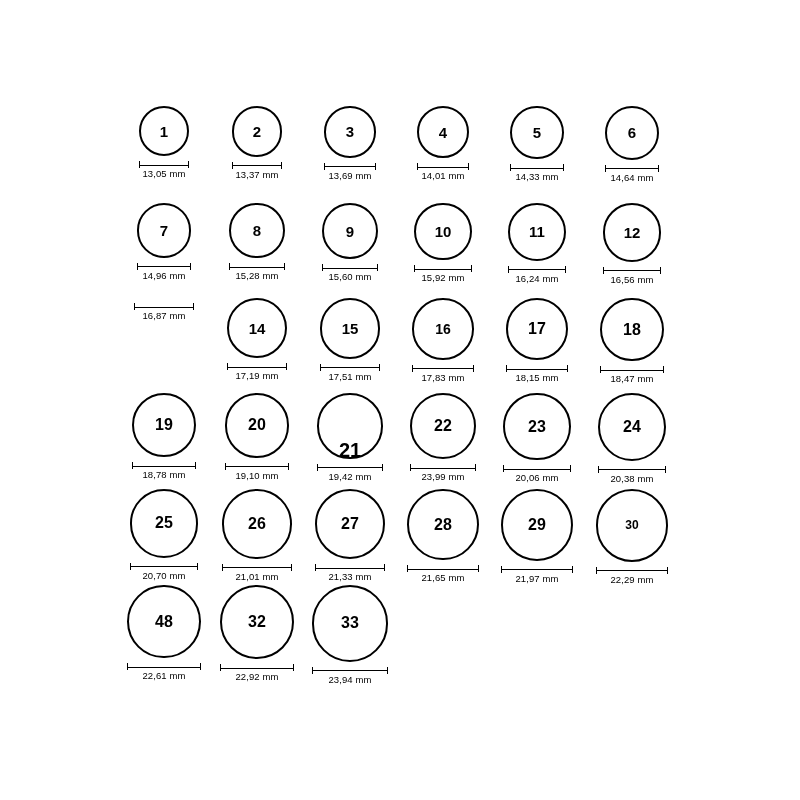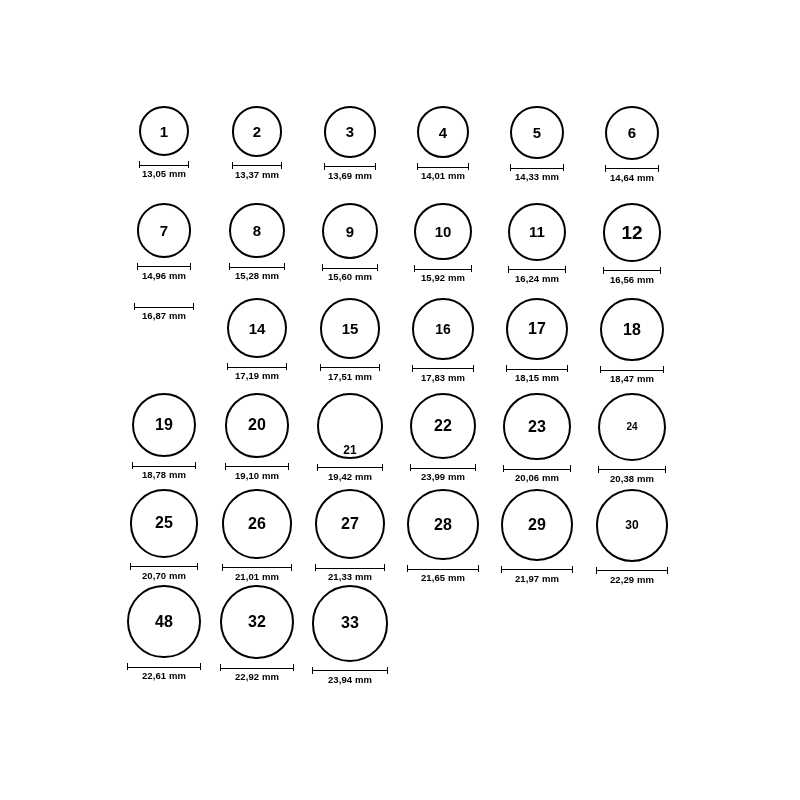--- a/index.html
+++ b/index.html
@@ -59,21 +59,21 @@
     position: absolute;
     left: 0;
     right: 0;
     top: 50%;
     height: 1px;
     background: #000000;
   }
   .dim-text {
     margin-top: 1px;
     font-size: 9.5px;
-    font-weight: bold;
+    font-weight: normal;
     letter-spacing: 0.1px;
     white-space: nowrap;
     line-height: 1.1;
   }
 </style>
 </head>
 <body>
 
 <div id="chart">
     <div class="ring-cell" style="left: 119px; top: 106px; width: 90px;">
@@ -170,21 +170,21 @@
       <div class="ring-circle" style="width: 57.8155px; height: 57.8155px;">
         <div class="ring-label" style="font-size: 15px;">11</div>
       </div>
       <div class="dim">
         <div class="dim-line" style="width: 57.8155px;"></div>
         <div class="dim-text">16,24 mm</div>
       </div>
     </div>
     <div class="ring-cell" style="left: 587px; top: 203px; width: 90px;">
       <div class="ring-circle" style="width: 58.5995px; height: 58.5995px;">
-        <div class="ring-label" style="font-size: 19px;">12</div>
+        <div class="ring-label" style="font-size: 15px;">12</div>
       </div>
       <div class="dim">
         <div class="dim-line" style="width: 58.5995px;"></div>
         <div class="dim-text">16,56 mm</div>
       </div>
     </div>
     <div class="ring-cell" style="left: 119px; top: 298px; width: 90px;">
       <div class="dim">
         <div class="dim-line" style="width: 59.359px;"></div>
         <div class="dim-text">16,87 mm</div>
@@ -248,21 +248,21 @@
       <div class="ring-circle" style="width: 64.8225px; height: 64.8225px;">
         <div class="ring-label" style="font-size: 16px;">20</div>
       </div>
       <div class="dim">
         <div class="dim-line" style="width: 64.8225px;"></div>
         <div class="dim-text">19,10 mm</div>
       </div>
     </div>
     <div class="ring-cell" style="left: 305px; top: 393px; width: 90px;">
       <div class="ring-circle" style="width: 65.6065px; height: 65.6065px;">
-        <div class="ring-label" style="font-size: 12px; margin-top: 48px;">21</div>
+        <div class="ring-label" style="font-size: 20px; margin-top: 48px;">21</div>
       </div>
       <div class="dim">
         <div class="dim-line" style="width: 65.6065px;"></div>
         <div class="dim-text">19,42 mm</div>
       </div>
     </div>
     <div class="ring-cell" style="left: 398px; top: 393px; width: 90px;">
       <div class="ring-circle" style="width: 66.3905px; height: 66.3905px;">
         <div class="ring-label" style="font-size: 16px;">22</div>
       </div>
@@ -275,21 +275,21 @@
       <div class="ring-circle" style="width: 67.1745px; height: 67.1745px;">
         <div class="ring-label" style="font-size: 16px;">23</div>
       </div>
       <div class="dim">
         <div class="dim-line" style="width: 67.1745px;"></div>
         <div class="dim-text">20,06 mm</div>
       </div>
     </div>
     <div class="ring-cell" style="left: 587px; top: 393px; width: 90px;">
       <div class="ring-circle" style="width: 67.9585px; height: 67.9585px;">
-        <div class="ring-label" style="font-size: 10px;">24</div>
+        <div class="ring-label" style="font-size: 16px;">24</div>
       </div>
       <div class="dim">
         <div class="dim-line" style="width: 67.9585px;"></div>
         <div class="dim-text">20,38 mm</div>
       </div>
     </div>
     <div class="ring-cell" style="left: 119px; top: 489px; width: 90px;">
       <div class="ring-circle" style="width: 68.7425px; height: 68.7425px;">
         <div class="ring-label" style="font-size: 16px;">25</div>
       </div>

